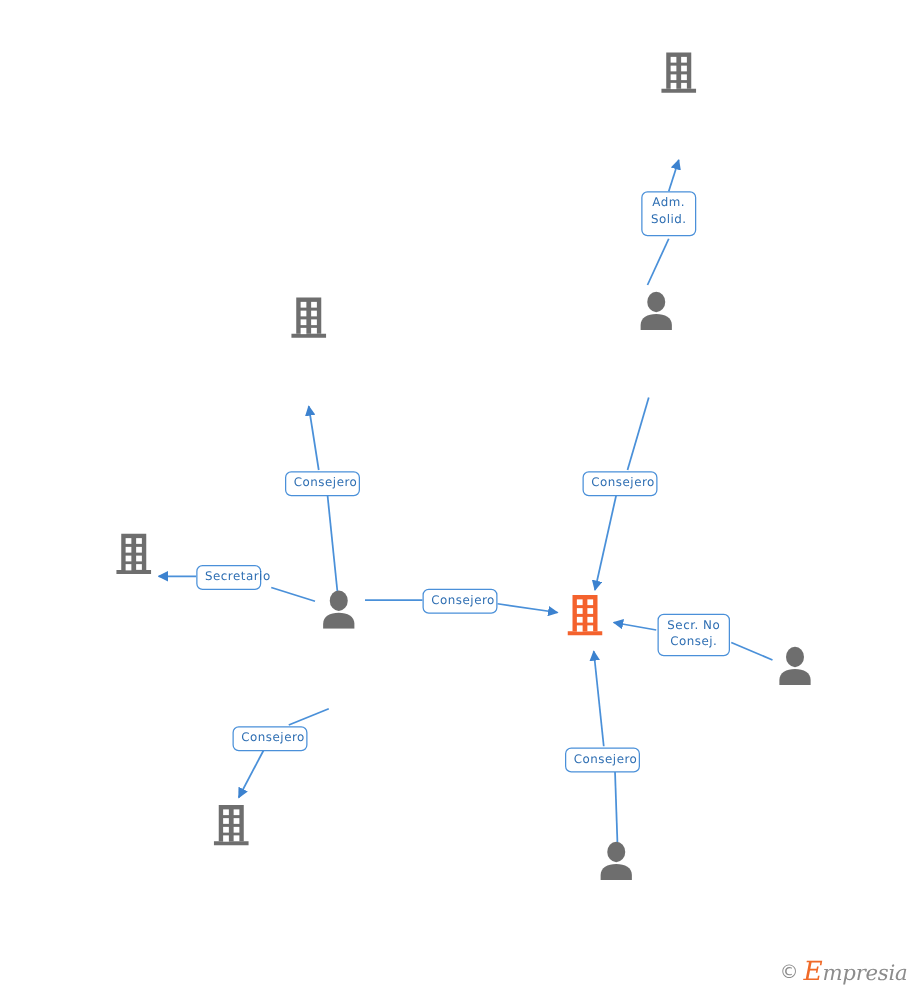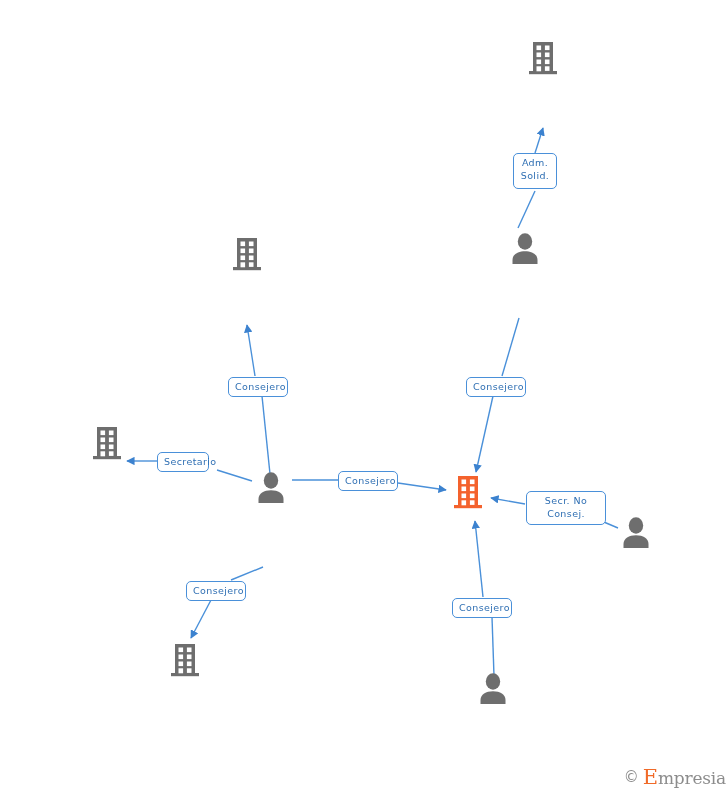--- a/index.html
+++ b/index.html
@@ -85,20 +85,21 @@
     display: flex;
     align-items: center;
     gap: 4px;
   }
   #watermark .copy {
     font-size: 15px;
     color: #8c8c8c;
   }
   #watermark .brand {
     font-family: "DejaVu Serif", "Liberation Serif", serif;
+    font-style: italic;
     font-size: 17px;
     color: #8c8c8c;
     letter-spacing: -0.2px;
   }
   #watermark .brand .cap {
     color: #f06a28;
     font-size: 21px;
   }
 </style>
 </head>
@@ -239,21 +240,21 @@
     </div>
 
   <div id="label-layer">
       <div class="rel" style="left: 507px; top: 153px; width: 44px; min-height: 36px;">Adm.
 Solid.</div>
       <div class="rel" style="left: 460px; top: 376.5px; width: 60px; min-height: 19px;">Consejero</div>
       <div class="rel" style="left: 222px; top: 376.5px; width: 60px; min-height: 19px;">Consejero</div>
       <div class="rel" style="left: 151px; top: 451.5px; width: 52px; min-height: 19px;">Secretario</div>
       <div class="rel" style="left: 332px; top: 470.5px; width: 60px; min-height: 19px;">Consejero</div>
       <div class="rel" style="left: 180px; top: 580.5px; width: 60px; min-height: 19px;">Consejero</div>
-      <div class="rel" style="left: 520px; top: 491px; width: 80px; min-height: 34px;">Secr. No
+      <div class="rel" style="left: 520px; top: 491px; width: 58px; min-height: 34px;">Secr. No
 Consej.</div>
       <div class="rel" style="left: 446px; top: 597.5px; width: 60px; min-height: 19px;">Consejero</div>
     </div>
 
   <div id="watermark">
     <span class="copy">©</span>
     <span class="brand"><span class="cap">E</span><span>mpresia</span></span>
   </div>
 
 </div>

